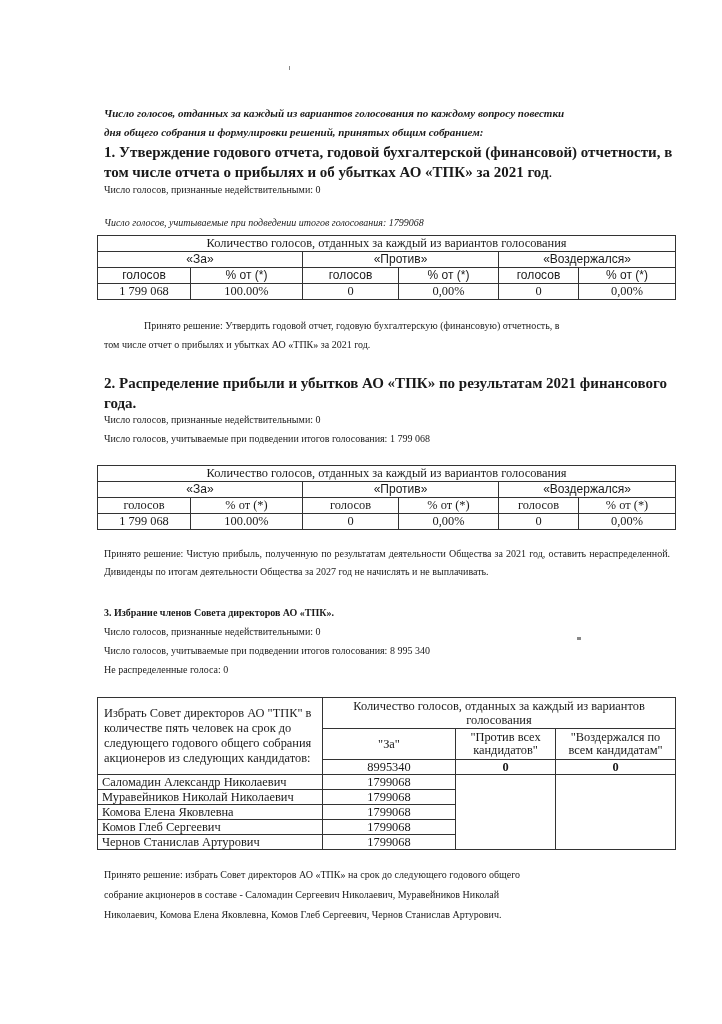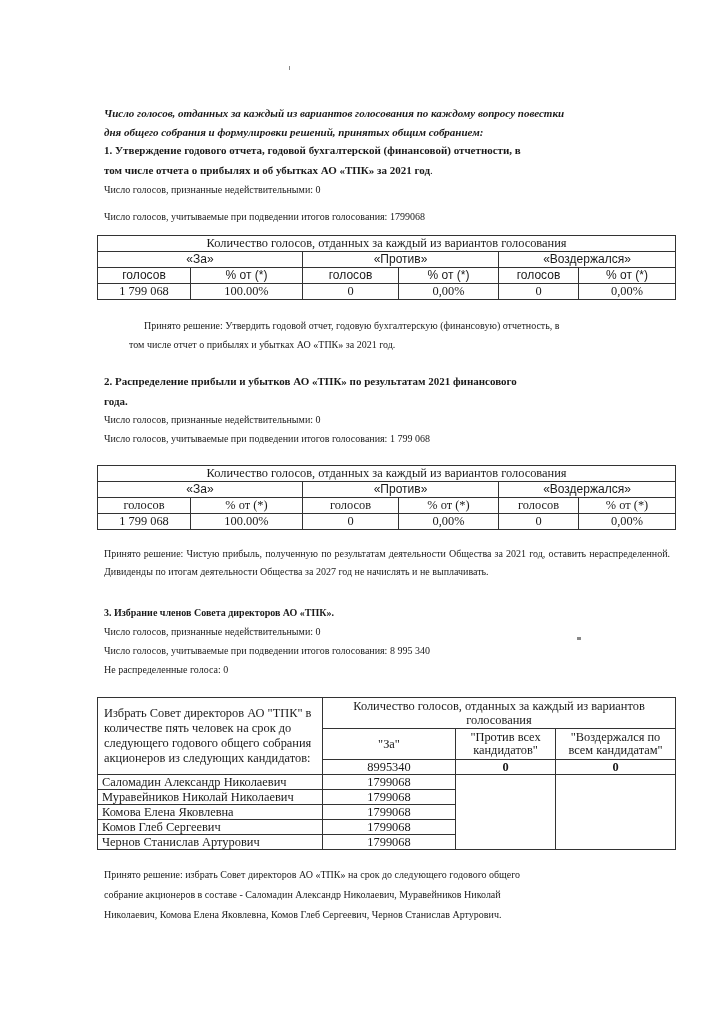--- a/index.html
+++ b/index.html
@@ -2,21 +2,21 @@
 <html><head>
 <meta charset="utf-8">
 <style>
   html, body { margin: 0; padding: 0; }
   body {
     width: 722px; height: 1024px; background: #ffffff; position: relative;
     font-family: "Liberation Serif", serif; color: #1a1a1a; overflow: hidden;
   }
   .line { position: absolute; left: 104px; font-size: 10px; white-space: nowrap; }
   .intro { font-weight: bold; font-style: italic; font-size: 11px; }
-  .heading { font-weight: bold; font-size: 11px; }
+  .heading { font-weight: bold; font-size: 15px; }
   .sans { font-family: "Liberation Sans", sans-serif; }
   table.votes {
     position: absolute; border-collapse: collapse; table-layout: fixed;
     font-size: 12.4px;
   }
   table.votes td {
     border: 1px solid #333; text-align: center; padding: 0; height: 15px; line-height: 15px;
   }
   table.votes .sans { font-size: 12px; }
   .justify { text-align: justify; text-align-last: left; white-space: normal; width: 566px; line-height: 18px; }
@@ -29,21 +29,21 @@
 </style>
 </head>
 <body>
 
 <div class="line intro" style="top:107px;">Число голосов, отданных за каждый из вариантов голосования по каждому вопросу повестки</div>
 <div class="line intro" style="top:126px;">дня общего собрания и формулировки решений, принятых общим собранием:</div>
 
 <div class="line heading" style="top:144px;">1. Утверждение годового отчета, годовой бухгалтерской (финансовой) отчетности, в</div>
 <div class="line heading" style="top:164px;"><span>том числе отчета о прибылях и об убытках АО «ТПК» за 2021 год</span><span style="font-weight:normal">.</span></div>
 <div class="line" style="top:184px;">Число голосов, признанные недействительными: 0</div>
-<div class="line" style="top:211px;">Число голосов, учитываемые при подведении итогов голосования: 1799068</div>
+<div class="line" style="top:217px;font-style:italic;">Число голосов, учитываемые при подведении итогов голосования: 1799068</div>
 
 <table class="votes" style="left:97px; top:235px; width:578px;">
   <colgroup>
       <col style="width:93px">
       <col style="width:112px">
       <col style="width:96px">
       <col style="width:100px">
       <col style="width:80px">
       <col style="width:97px">
     </colgroup>
@@ -69,21 +69,21 @@
     <td>100.00%</td>
     <td>0</td>
     <td>0,00%</td>
     <td>0</td>
     <td>0,00%</td>
   </tr>
 </tbody>
   </table>
 
 <div class="line" style="top:320px;margin-left:40px;">Принято решение: Утвердить годовой отчет, годовую бухгалтерскую (финансовую) отчетность, в</div>
-<div class="line" style="top:339px;margin-left:25px;">том числе отчет о прибылях и убытках АО «ТПК» за 2021 год.</div>
+<div class="line" style="top:339px;">том числе отчет о прибылях и убытках АО «ТПК» за 2021 год.</div>
 
 <div class="line heading" style="top:375px;">2. Распределение прибыли и убытков АО «ТПК» по результатам 2021 финансового</div>
 <div class="line heading" style="top:395px;">года.</div>
 <div class="line" style="top:414px;">Число голосов, признанные недействительными: 0</div>
 <div class="line" style="top:433px;">Число голосов, учитываемые при подведении итогов голосования: 1 799 068</div>
 
 <table class="votes" style="left:97px; top:465px; width:578px;">
   <colgroup>
       <col style="width:93px">
       <col style="width:112px">
@@ -168,17 +168,17 @@
     <td class="c">1799068</td>
   </tr>
   <tr>
     <td>Чернов Станислав Артурович</td>
     <td class="c">1799068</td>
   </tr>
 </tbody>
   </table>
 
 <div class="line" style="top:869px;">Принято решение: избрать Совет директоров АО «ТПК» на срок до следующего годового общего</div>
-<div class="line" style="top:889px;">собрание акционеров в составе - Саломадин Александр Николаевич, Муравейников Николай</div>
+<div class="line" style="top:889px;">собрание акционеров в составе - Саломадин Сергеевич Николаевич, Муравейников Николай</div>
 <div class="line" style="top:909px;">Николаевич, Комова Елена Яковлевна, Комов Глеб Сергеевич, Чернов Станислав Артурович.</div>
 
 <div class="speck" style="left:289px; top:66px; width:1px; height:4px;"></div>
 <div class="speck" style="left:577px; top:637px; width:4px; height:3px;"></div>
 
 </body></html>

